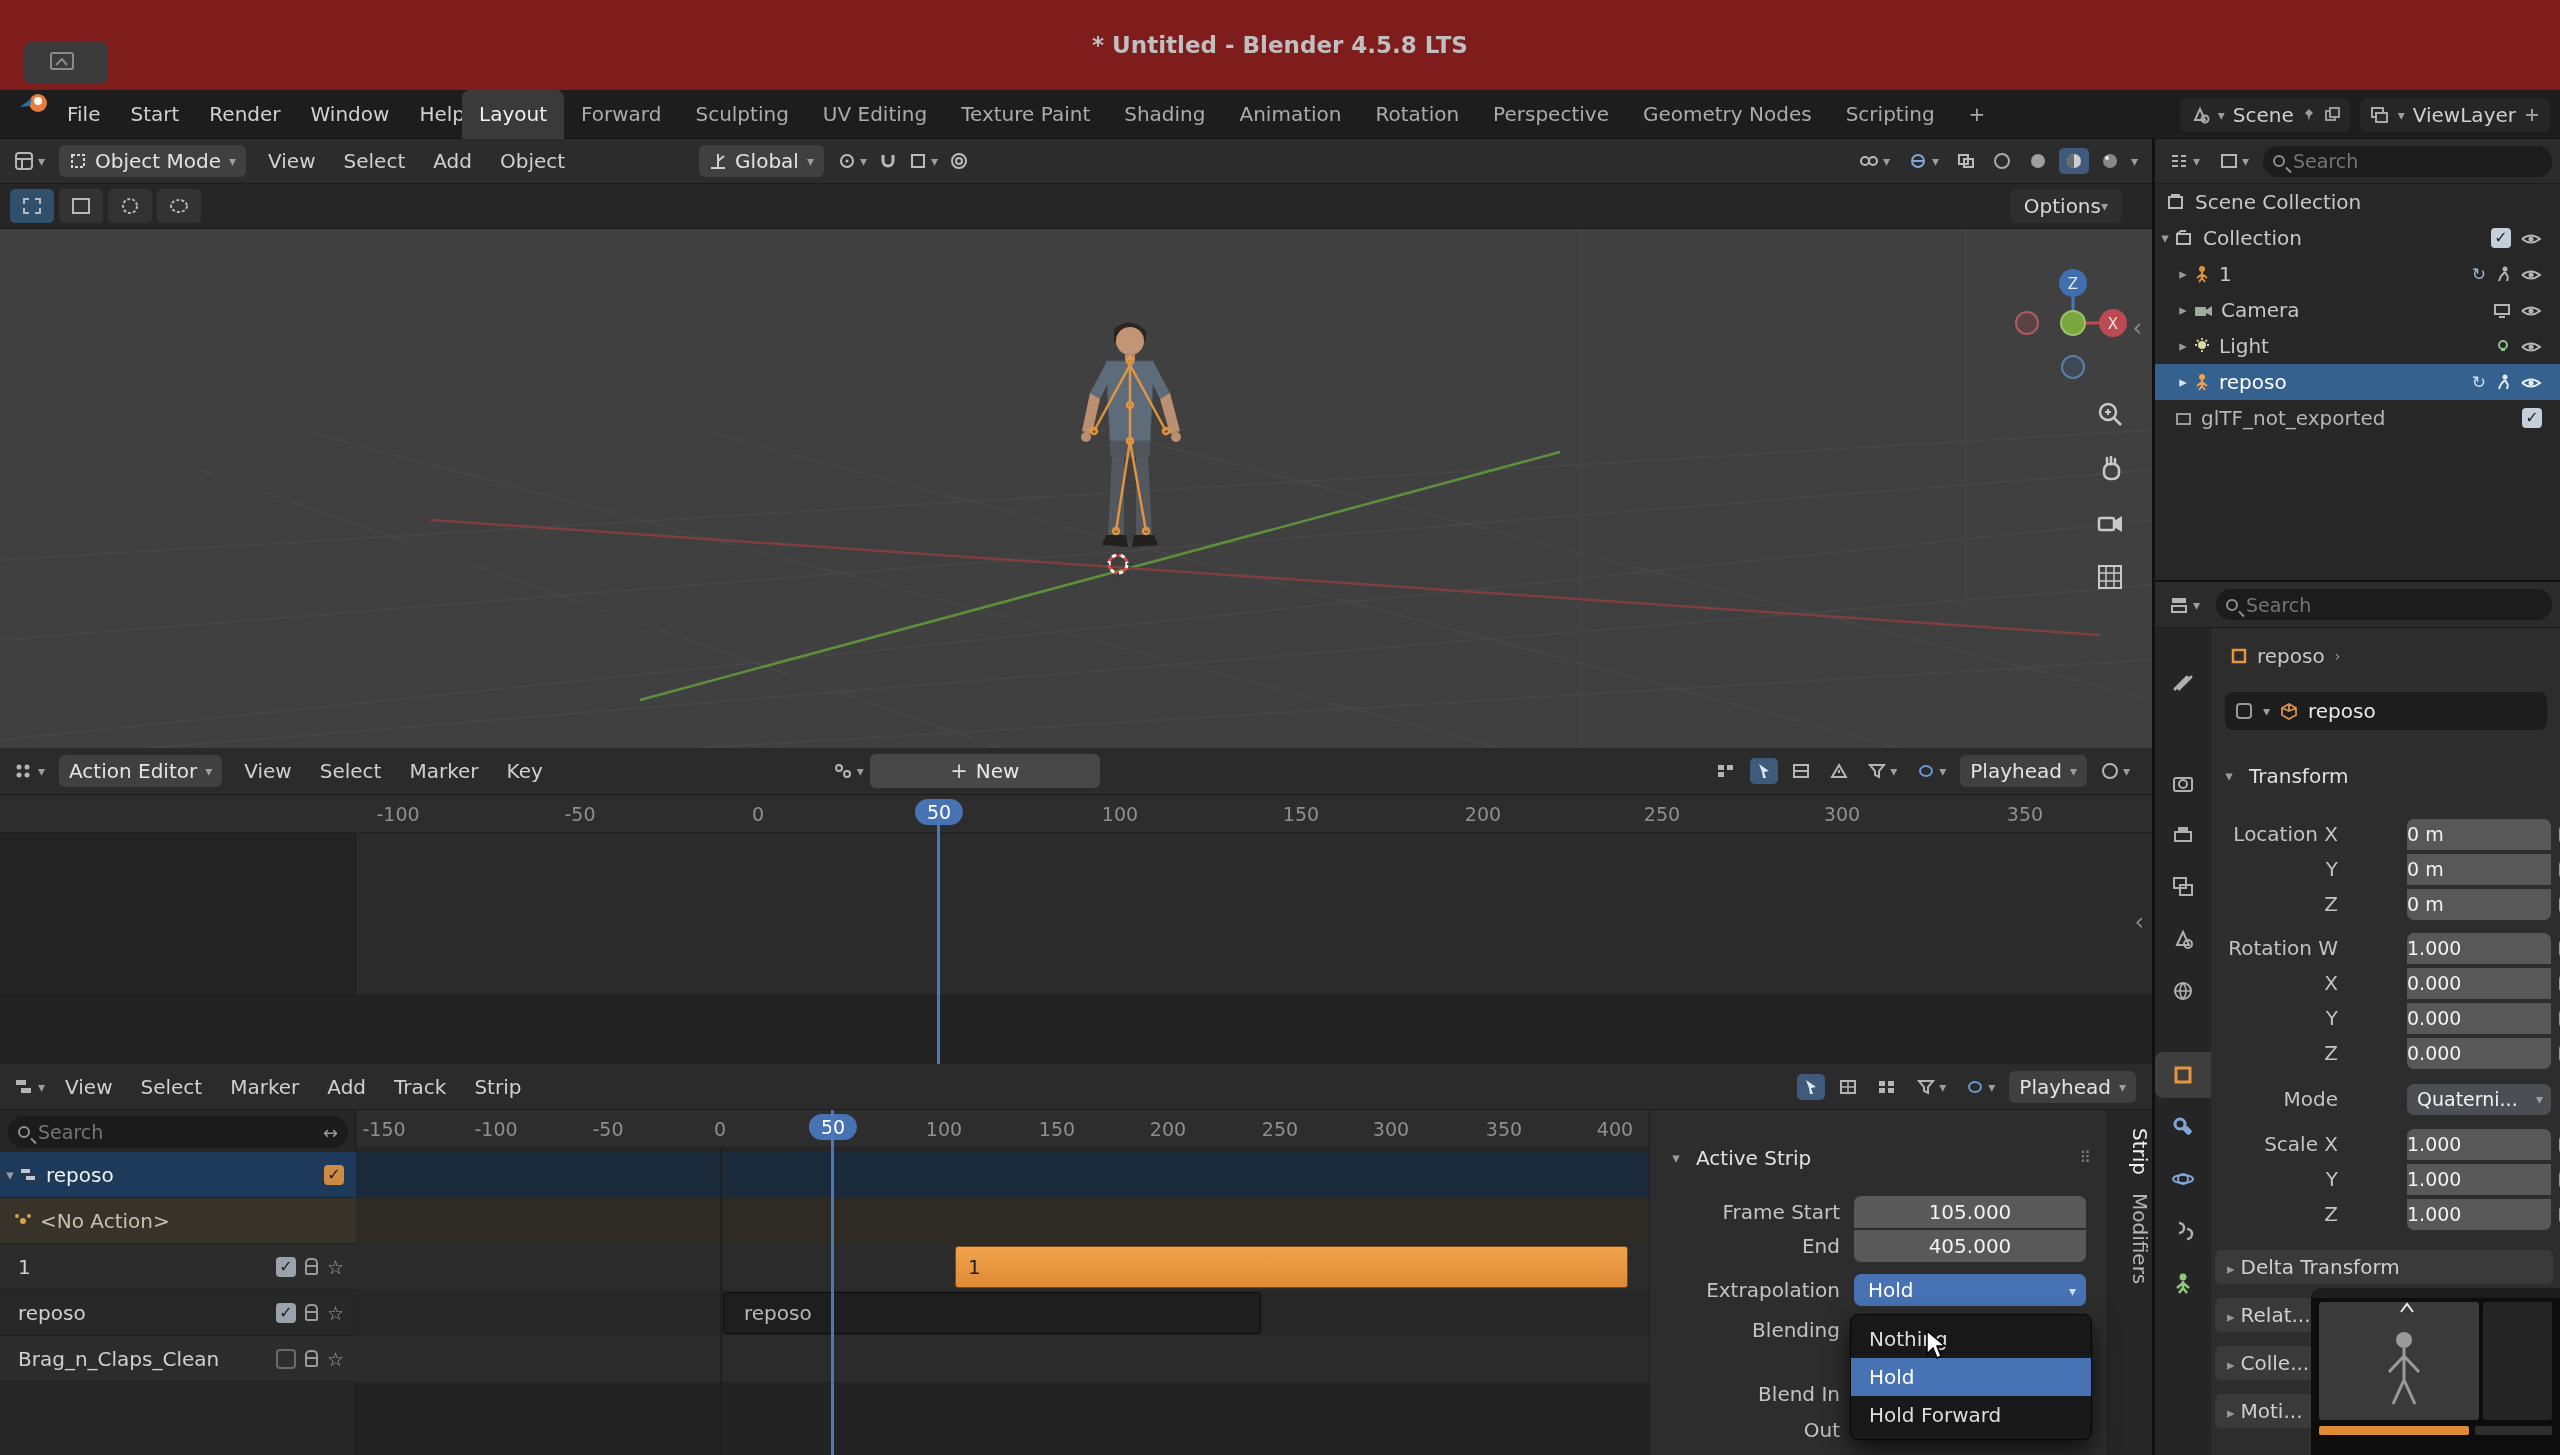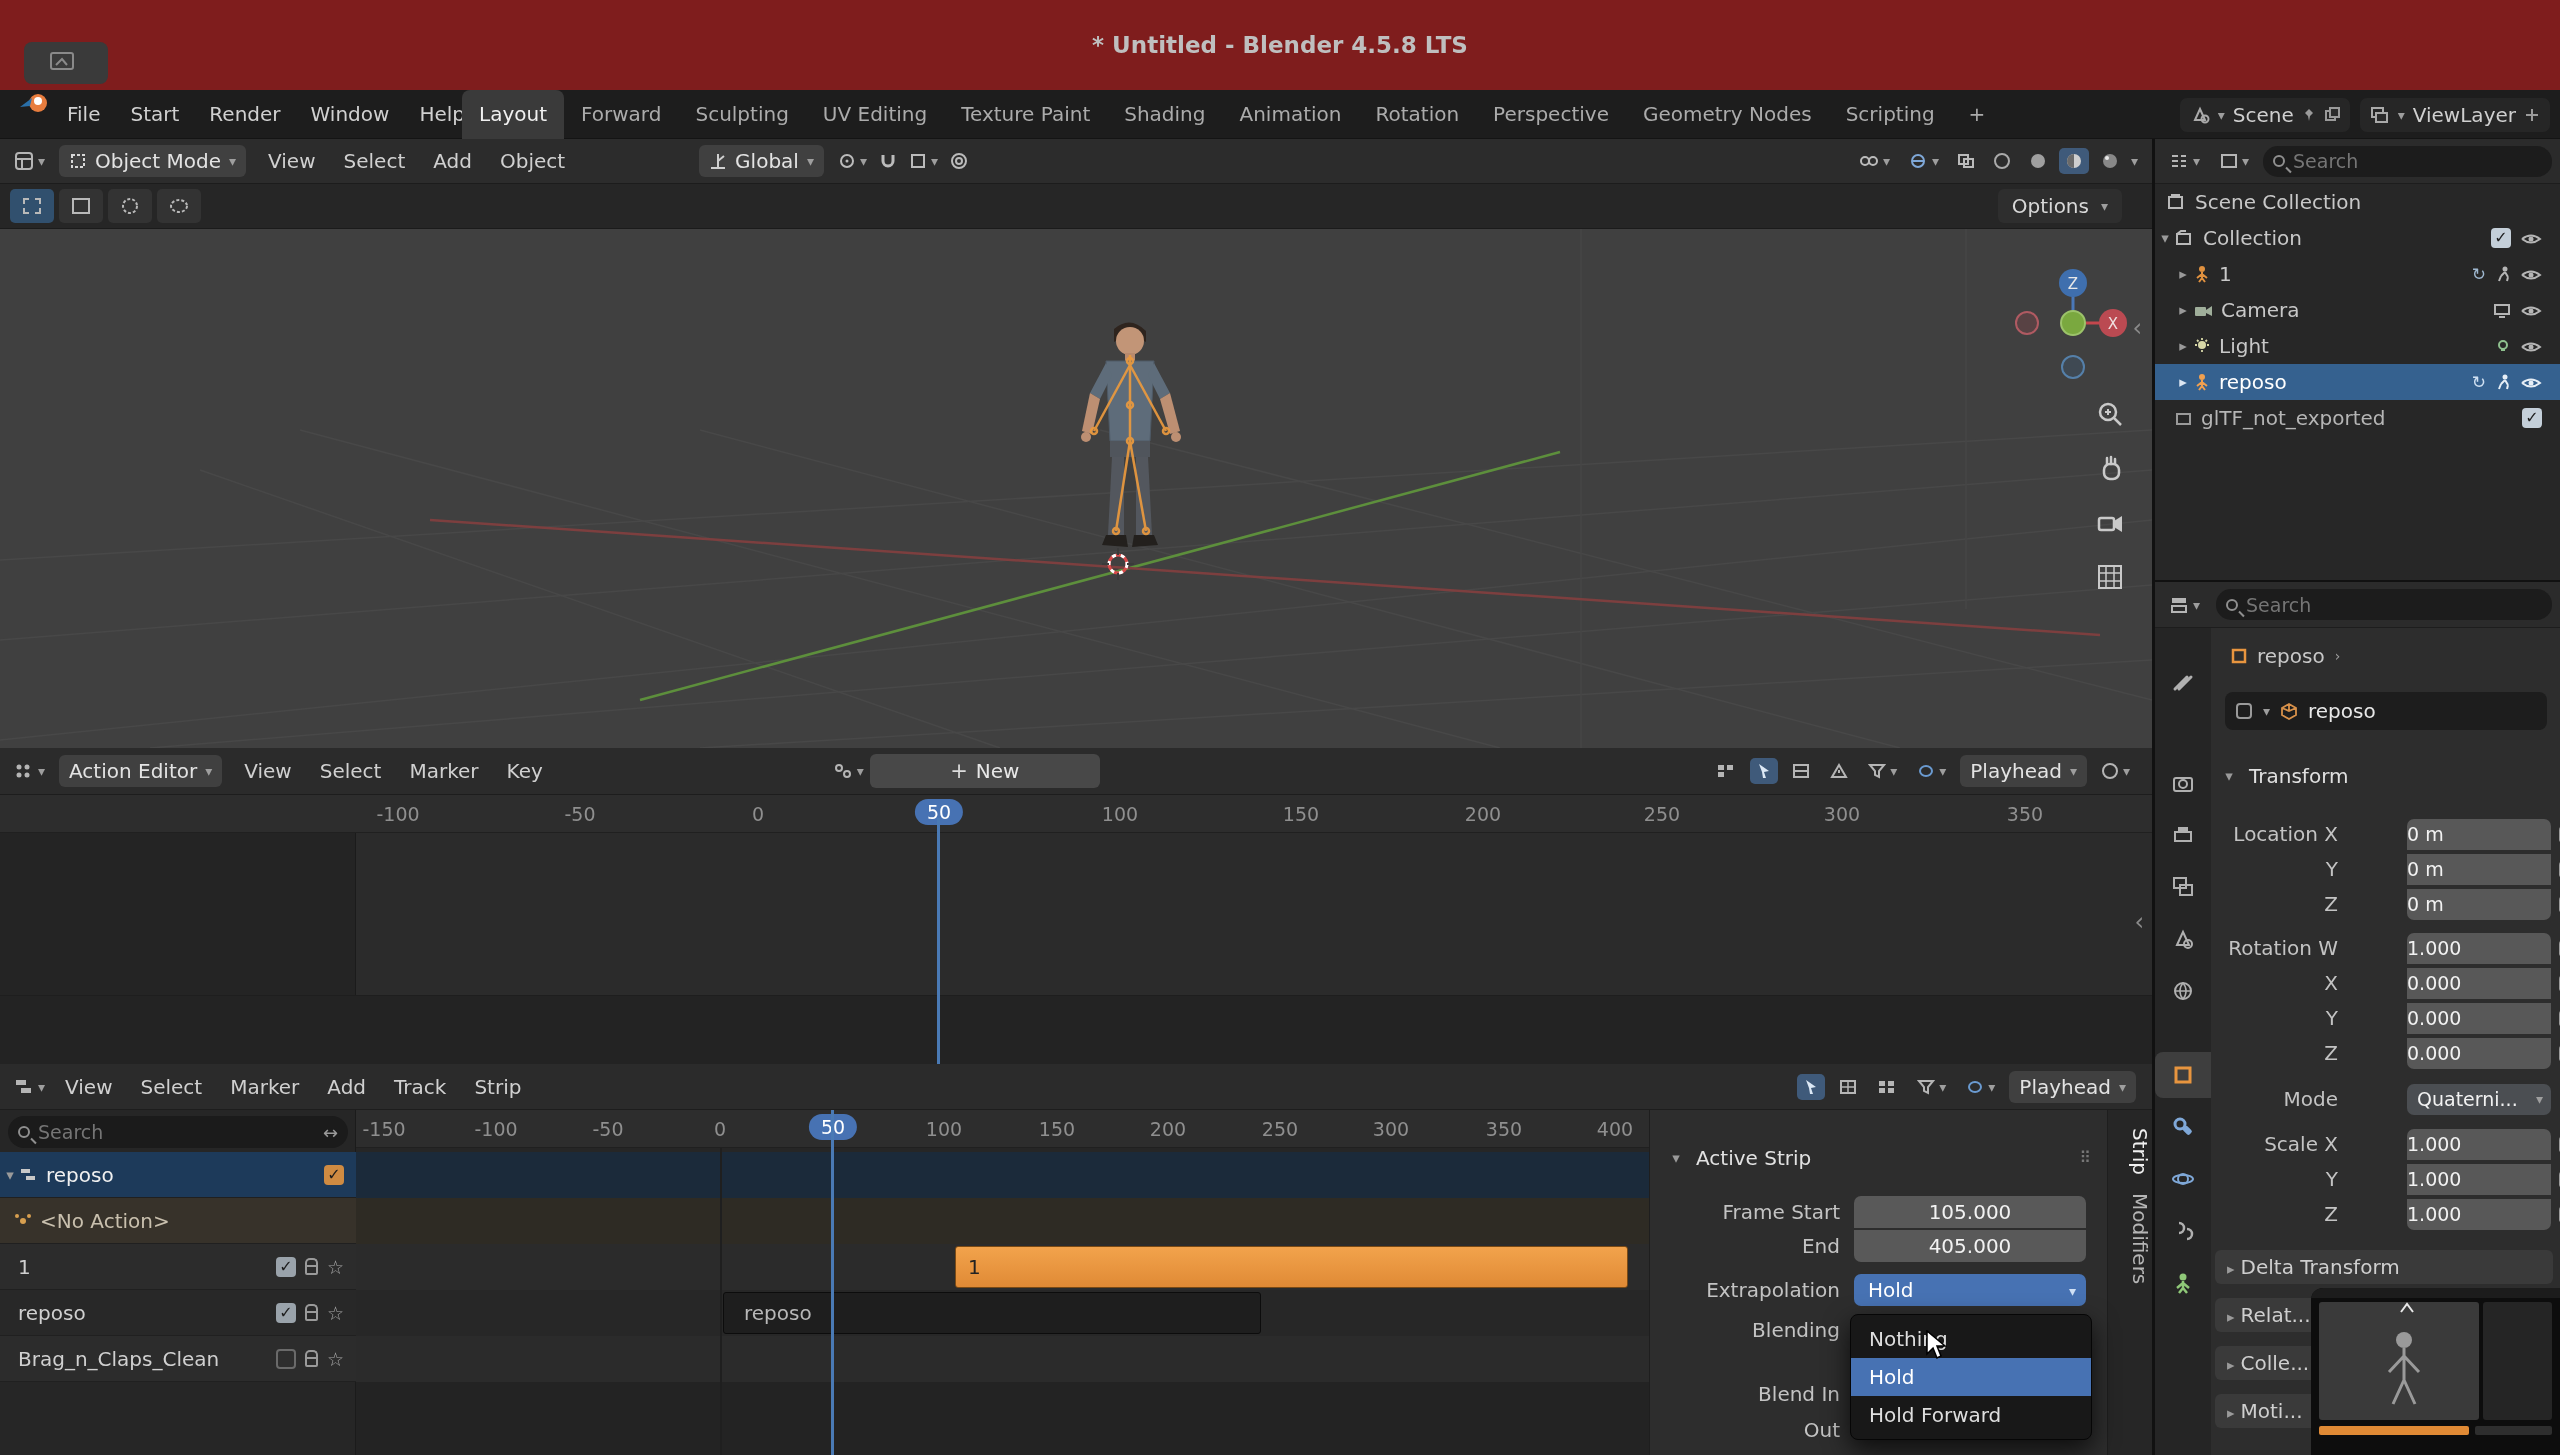--- a/index.html
+++ b/index.html
@@ -25,21 +25,21 @@
 
   
   #vp-header { left:0; top:139px; width:2152px; height:45px; background:#2c2c2c; border-bottom:1px solid #1c1c1c; display:flex; align-items:center; }
   .hdr-menu { padding:0 14px; font-size:20px; color:#d0d0d0; }
   .hdr-drop { display:flex; align-items:center; gap:8px; background:#404040; border-radius:6px; padding:4px 10px; font-size:20px; color:#e3e3e3; margin:0 8px; }
   .ico-btn { display:flex; align-items:center; justify-content:center; gap:4px; padding:4px 6px; border-radius:5px; }
   #vp-toolhdr { left:0; top:184px; width:2152px; height:45px; background:#262626; border-bottom:1px solid #1b1b1b; display:flex; align-items:center; }
   .selmode { width:44px; height:34px; background:#333; border-radius:5px; margin-left:5px; display:flex; align-items:center; justify-content:center; }
   .selmode.active { background:#31506e; }
   .dashsq { width:18px; height:16px; border:2px dashed #b9b9b9; }
-  #options-btn { position:absolute; right:30px; display:flex; gap:12px; align-items:center; background:#2e2e2e; padding:5px 14px; border-radius:6px; font-size:20px; color:#d8d8d8;justify-content:space-between; }
+  #options-btn { position:absolute; right:30px; display:flex; gap:0; align-items:center; background:#2e2e2e; padding:5px 14px; border-radius:6px; font-size:20px; color:#d8d8d8;justify-content:space-between; }
 
   #vp-canvas { left:0; top:229px; width:2152px; height:519px; background:#404040; overflow:hidden; }
   #vp-overlay-text { left:111px; top:16px; font-size:20px; color:#d6d6d6; text-shadow:0 1px 2px rgba(0,0,0,.6); line-height:33px; }
   .vp-sidebtn { width:44px; height:44px; display:flex; align-items:center; justify-content:center; }
   #vp-collapse { right:10px; top:85px; color:#8a8a8a; font-size:24px; }
 
   
   #ds { left:0; top:748px; width:2152px; height:316px; background:#282828; }
   #ds-header { left:0; top:0; width:2152px; height:47px; background:#2b2b2b; border-bottom:1px solid #1d1d1d; display:flex; align-items:center; }
   #ds-ruler { left:0; top:47px; width:2152px; height:38px; background:#2d2d2d; border-bottom:1px solid #202020; }

